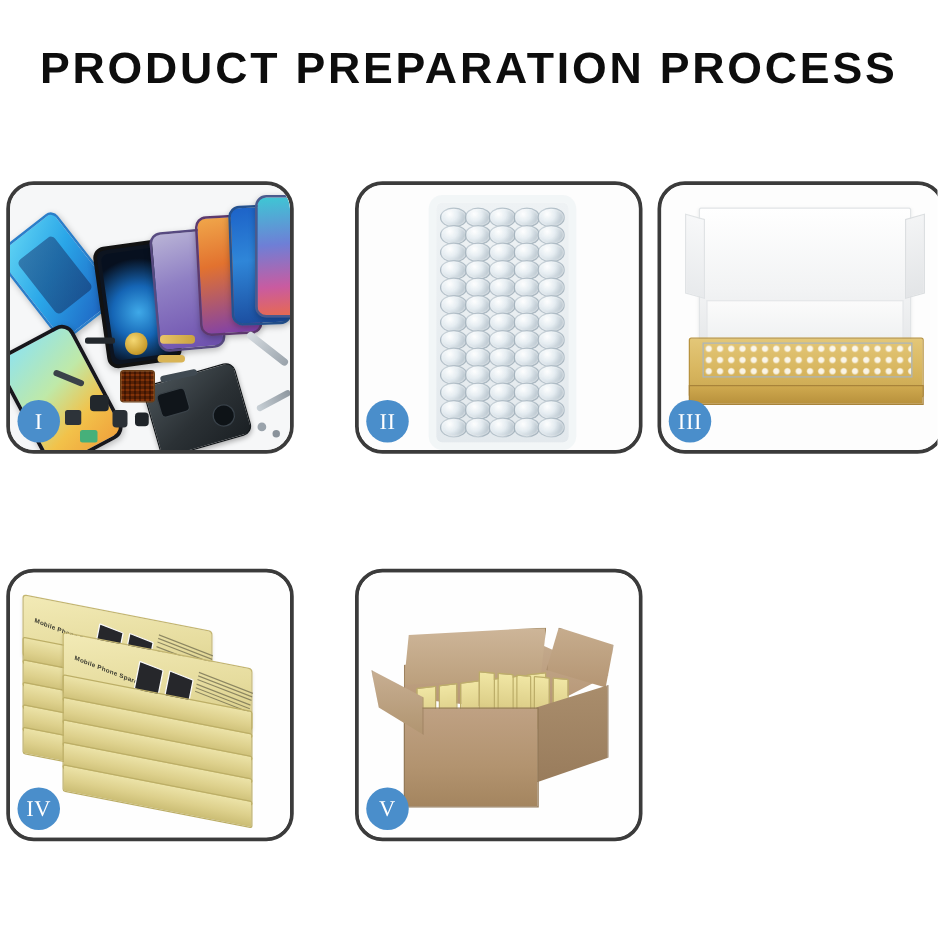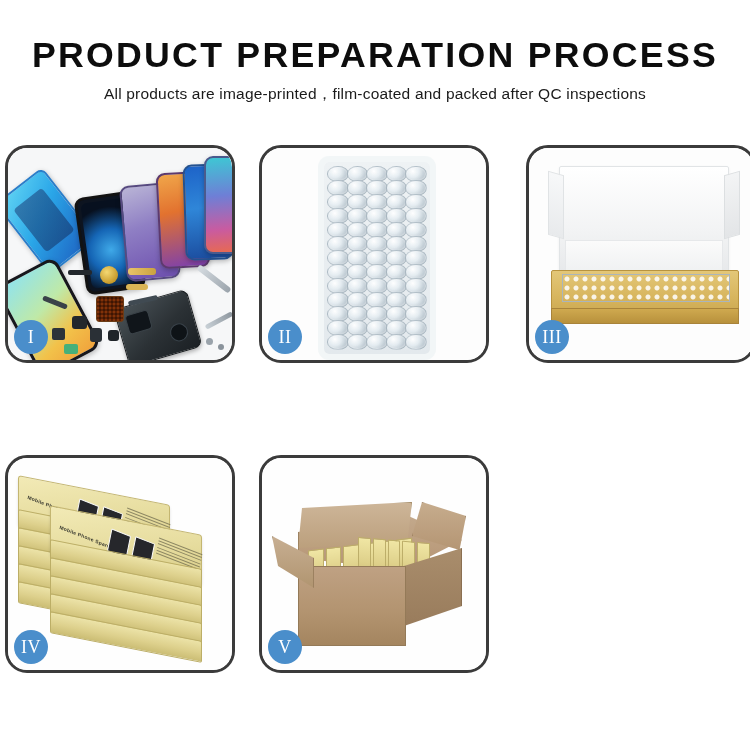--- a/index.html
+++ b/index.html
@@ -24,21 +24,21 @@
     color:#1a1a1a;white-space:nowrap;
   }
 
   
   .grid{position:absolute;left:5px;top:145px;width:740px;height:530px;}
   .panel{
     position:absolute;width:230px;height:218px;
     border:3px solid #3b3b3b;border-radius:22px;
     background:#ffffff;box-sizing:border-box;overflow:hidden;
   }
-  .panel.c0{left:0px;}   .panel.c1{left:254px;text-decoration:underline;} .panel.c2{left:505px;margin-left:16px;}
+  .panel.c0{left:0px;}   .panel.c1{left:279px;text-decoration:underline;} .panel.c2{left:505px;margin-left:16px;}
   .panel.r0{top:0px;}    .panel.r1{top:310px;}
   .stage{position:absolute;inset:0;overflow:hidden;border-radius:19px;}
 
   .badge{
     position:absolute;left:6px;bottom:6px;width:34px;height:34px;border-radius:50%;
     background:#4a8ecb;color:#ffffff;
     font-family:"Liberation Serif", serif;font-size:18px;
     display:flex;align-items:center;justify-content:center;
     letter-spacing:.5px;z-index:40;
   }
@@ -204,21 +204,20 @@
   .c6tab2{position:absolute;left:60px;top:148px;width:14px;height:18px;
         background:rgba(150,124,92,.5);transform:skewY(16deg);}
 </style>
 </head>
 <body style="background: rgb(255, 255, 255);">
 
 <div class="page">
 
   <div class="header">
     <div class="title">PRODUCT PREPARATION PROCESS</div>
-    <div class="subtitle">All products are image-printed，film-coated and packed after QC inspections</div>
   </div>
 
   <div class="grid">
 
     <div class="panel r0 c0" style="border-color: rgb(59, 59, 59);">
       <div class="stage">
         <div class="p1bg"></div>
         <div class="ph a"></div>
         <div class="ph b"></div>
         <div class="ph c"></div>

